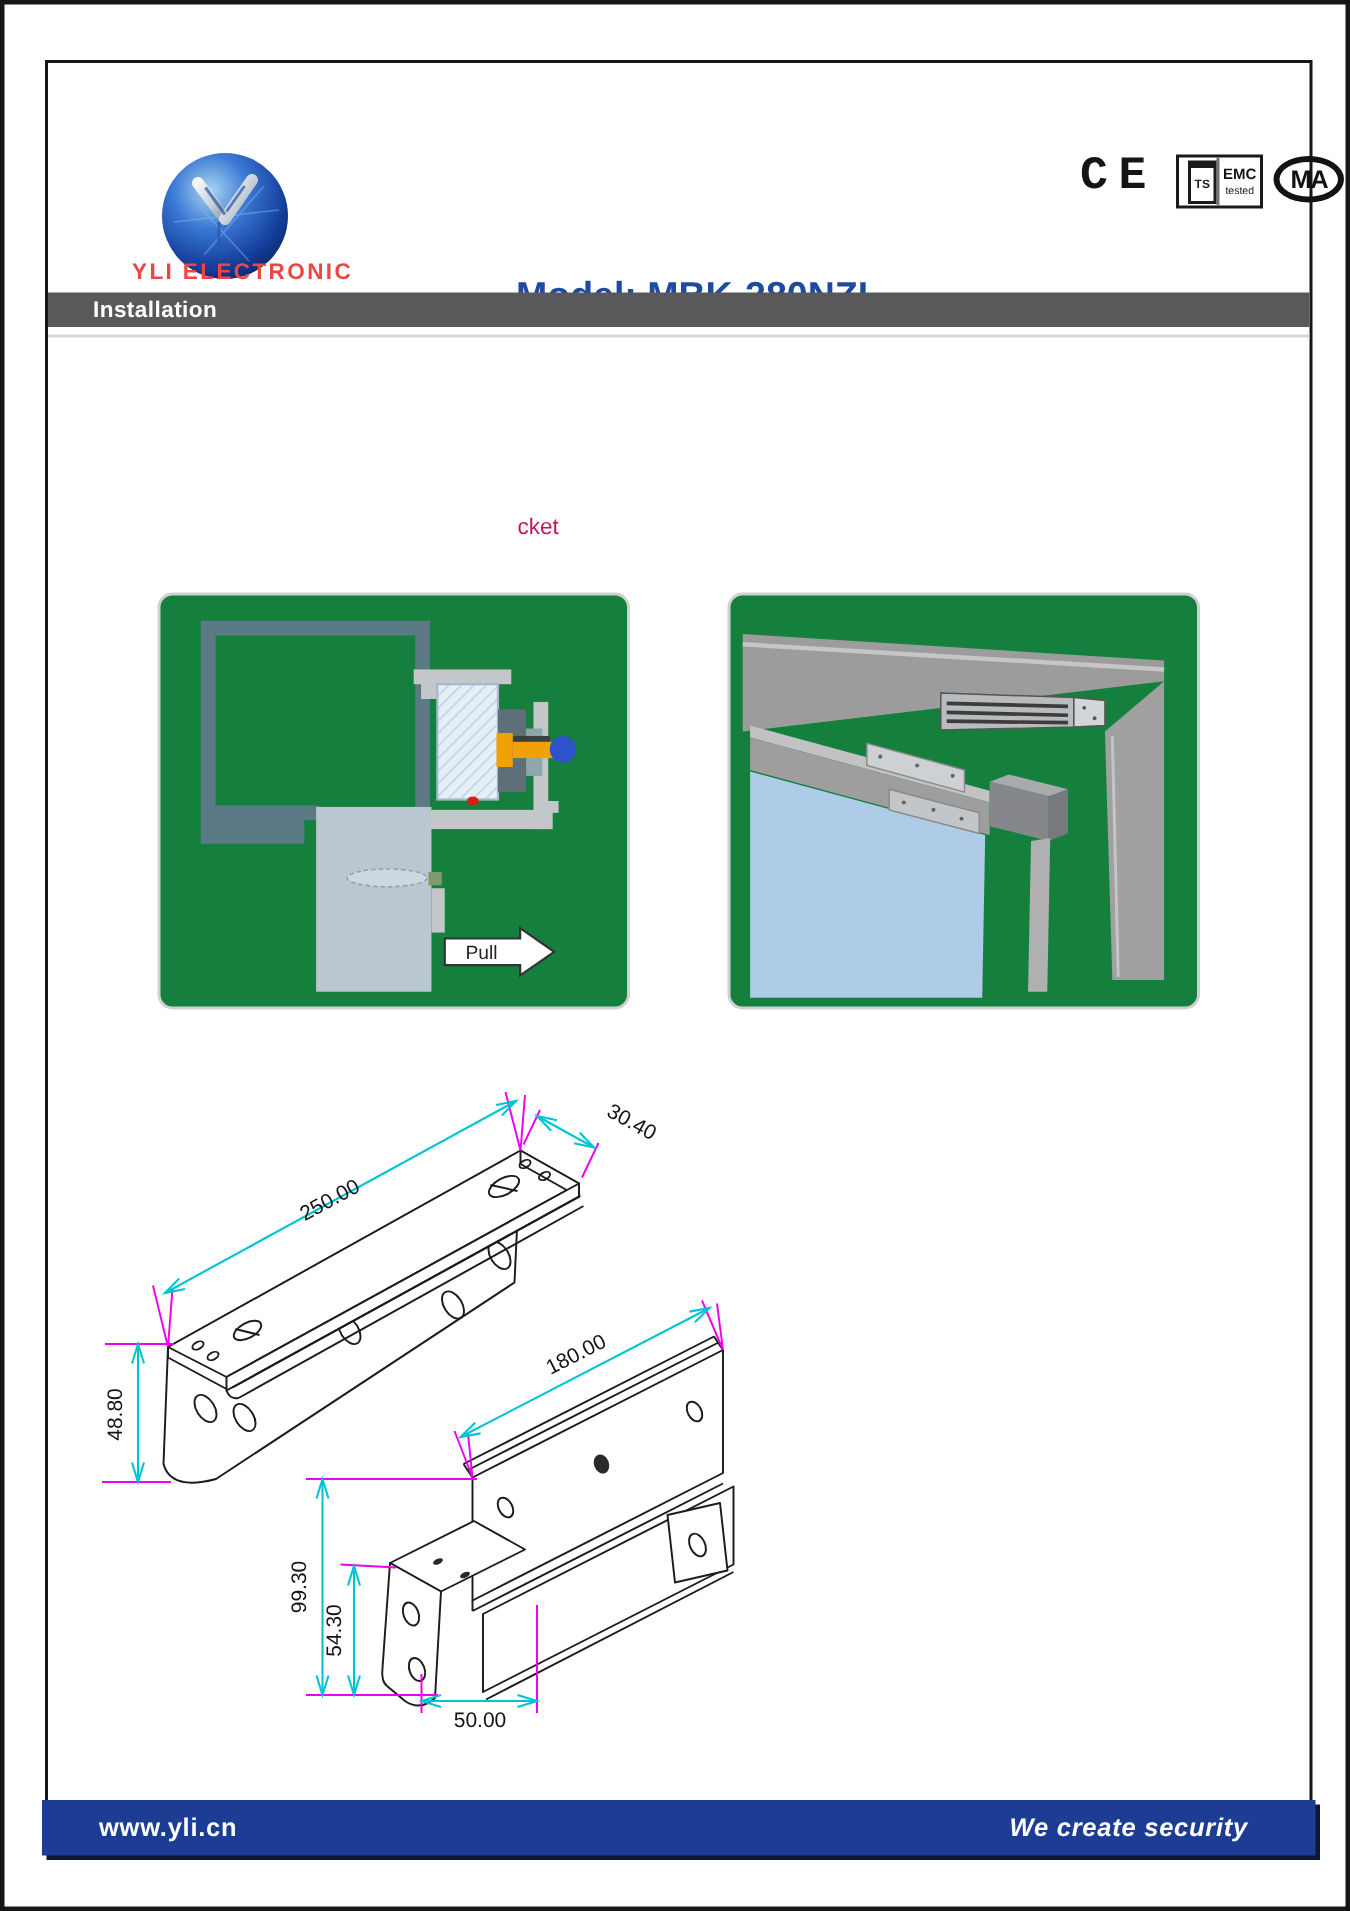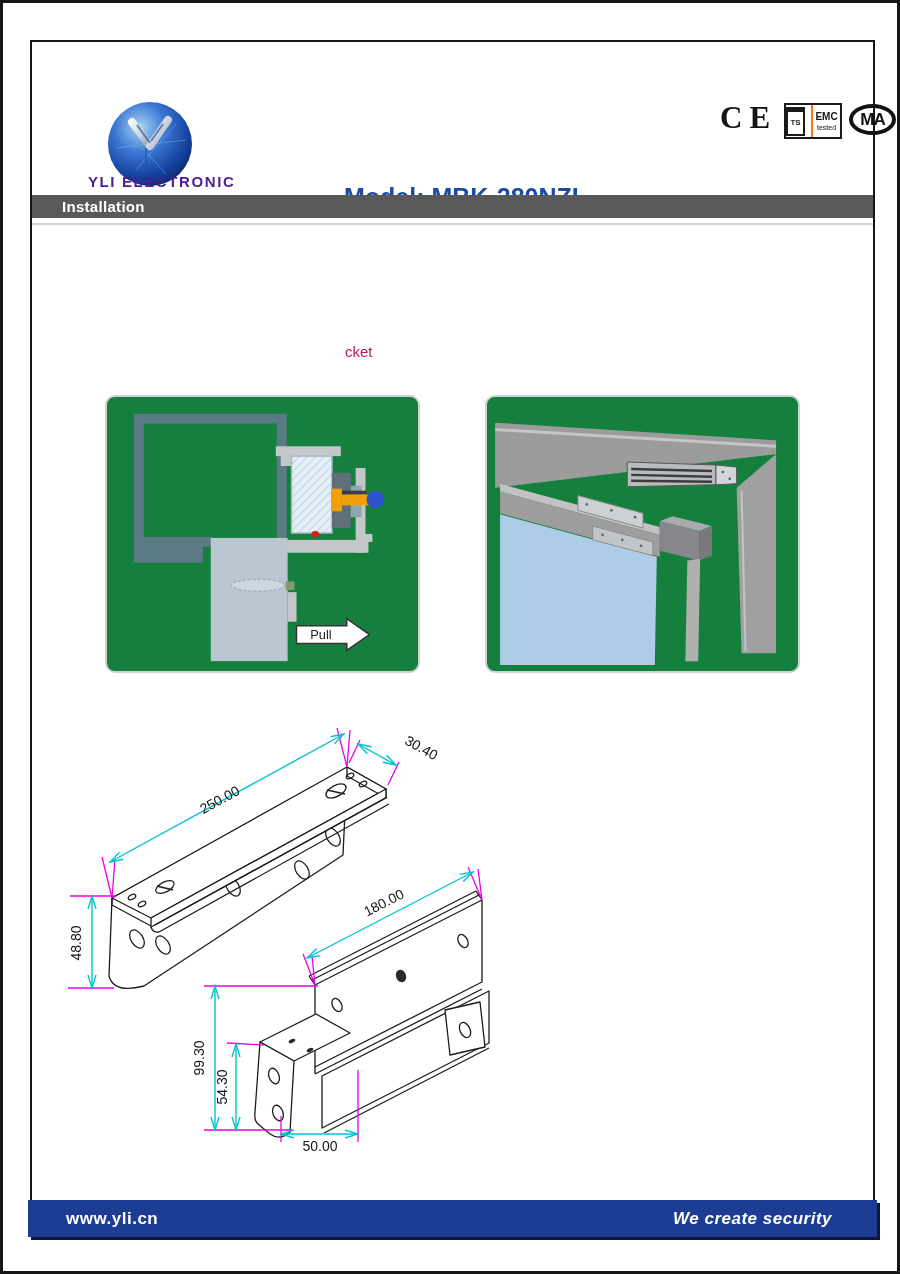--- a/index.html
+++ b/index.html
@@ -5,24 +5,24 @@
   html,body{margin:0;padding:0;}
   body{
     width:900px;height:1274px;position:relative;background:#ffffff;
     font-family:"Liberation Sans",sans-serif;color:#222;overflow:hidden;
   }
   .page-edge{position:absolute;inset:0;border:3px solid #161616;pointer-events:none;z-index:50;}
   .inner-box{position:absolute;left:30px;top:40px;width:841px;height:1158px;border:2px solid #161616;background:#fff;}
 
   
   .logo-wrap{position:absolute;left:74px;top:58px;width:88px;height:88px;}
-  .company-name{position:absolute;left:56px;top:131px;font-size:15px;font-weight:bold;letter-spacing:1.6px;color:#4c1d95;white-space:nowrap;}
-  .ce-mark{position:absolute;left:688px;top:58px;font-size:31px;font-weight:bold;letter-spacing:7px;color:#141414;font-family:Liberation Serif, serif;}
+  .company-name{position:absolute;left:56px;top:131px;font-size:15px;font-weight:bold;letter-spacing:1.6px;color:#ef4444;white-space:nowrap;}
+  .ce-mark{position:absolute;left:688px;top:58px;font-size:31px;font-weight:bold;letter-spacing:7px;color:#141414;font-family:Liberation Mono, monospace;}
   .emc-mark{position:absolute;left:752px;top:61px;width:58px;height:36px;border:2px solid #1a1a1a;display:flex;box-sizing:border-box;background:#fff;}
-  .emc-logo-cell{width:25px;border-right:2px solid #f97316;display:flex;align-items:center;justify-content:flex-start;}
+  .emc-logo-cell{width:25px;border-right:2px solid #737373;display:flex;align-items:center;justify-content:flex-end;}
   .emc-logo-inner{width:15px;height:22px;border:2px solid #1a1a1a;font-size:8px;font-weight:bold;display:flex;align-items:center;justify-content:center;border-top-width:5px;}
   .emc-text-cell{flex:1;display:flex;flex-direction:column;align-items:center;justify-content:center;line-height:1;}
   .emc-line1{font-size:10px;font-weight:bold;color:#141414;}
   .emc-line2{font-size:7px;color:#141414;margin-top:2px;}
   .ma-mark{position:absolute;left:817px;top:62px;width:47px;height:31px;border:4px solid #121212;border-radius:50%;box-sizing:border-box;display:flex;align-items:center;justify-content:center;font-size:17px;font-weight:bold;letter-spacing:-1px;color:#121212;}
   .model-title{position:absolute;left:312px;top:141px;font-size:25px;font-weight:bold;color:var(--accent-blue,#1e4b9e);white-space:nowrap;}
 
   
   .banner{position:absolute;left:0px;top:153px;width:841px;height:23px;background:var(--banner-gray,#59595b);display:flex;align-items:center;}
   .banner-label{margin-left:30px;color:#fff;font-size:15px;font-weight:bold;letter-spacing:0.3px;}

